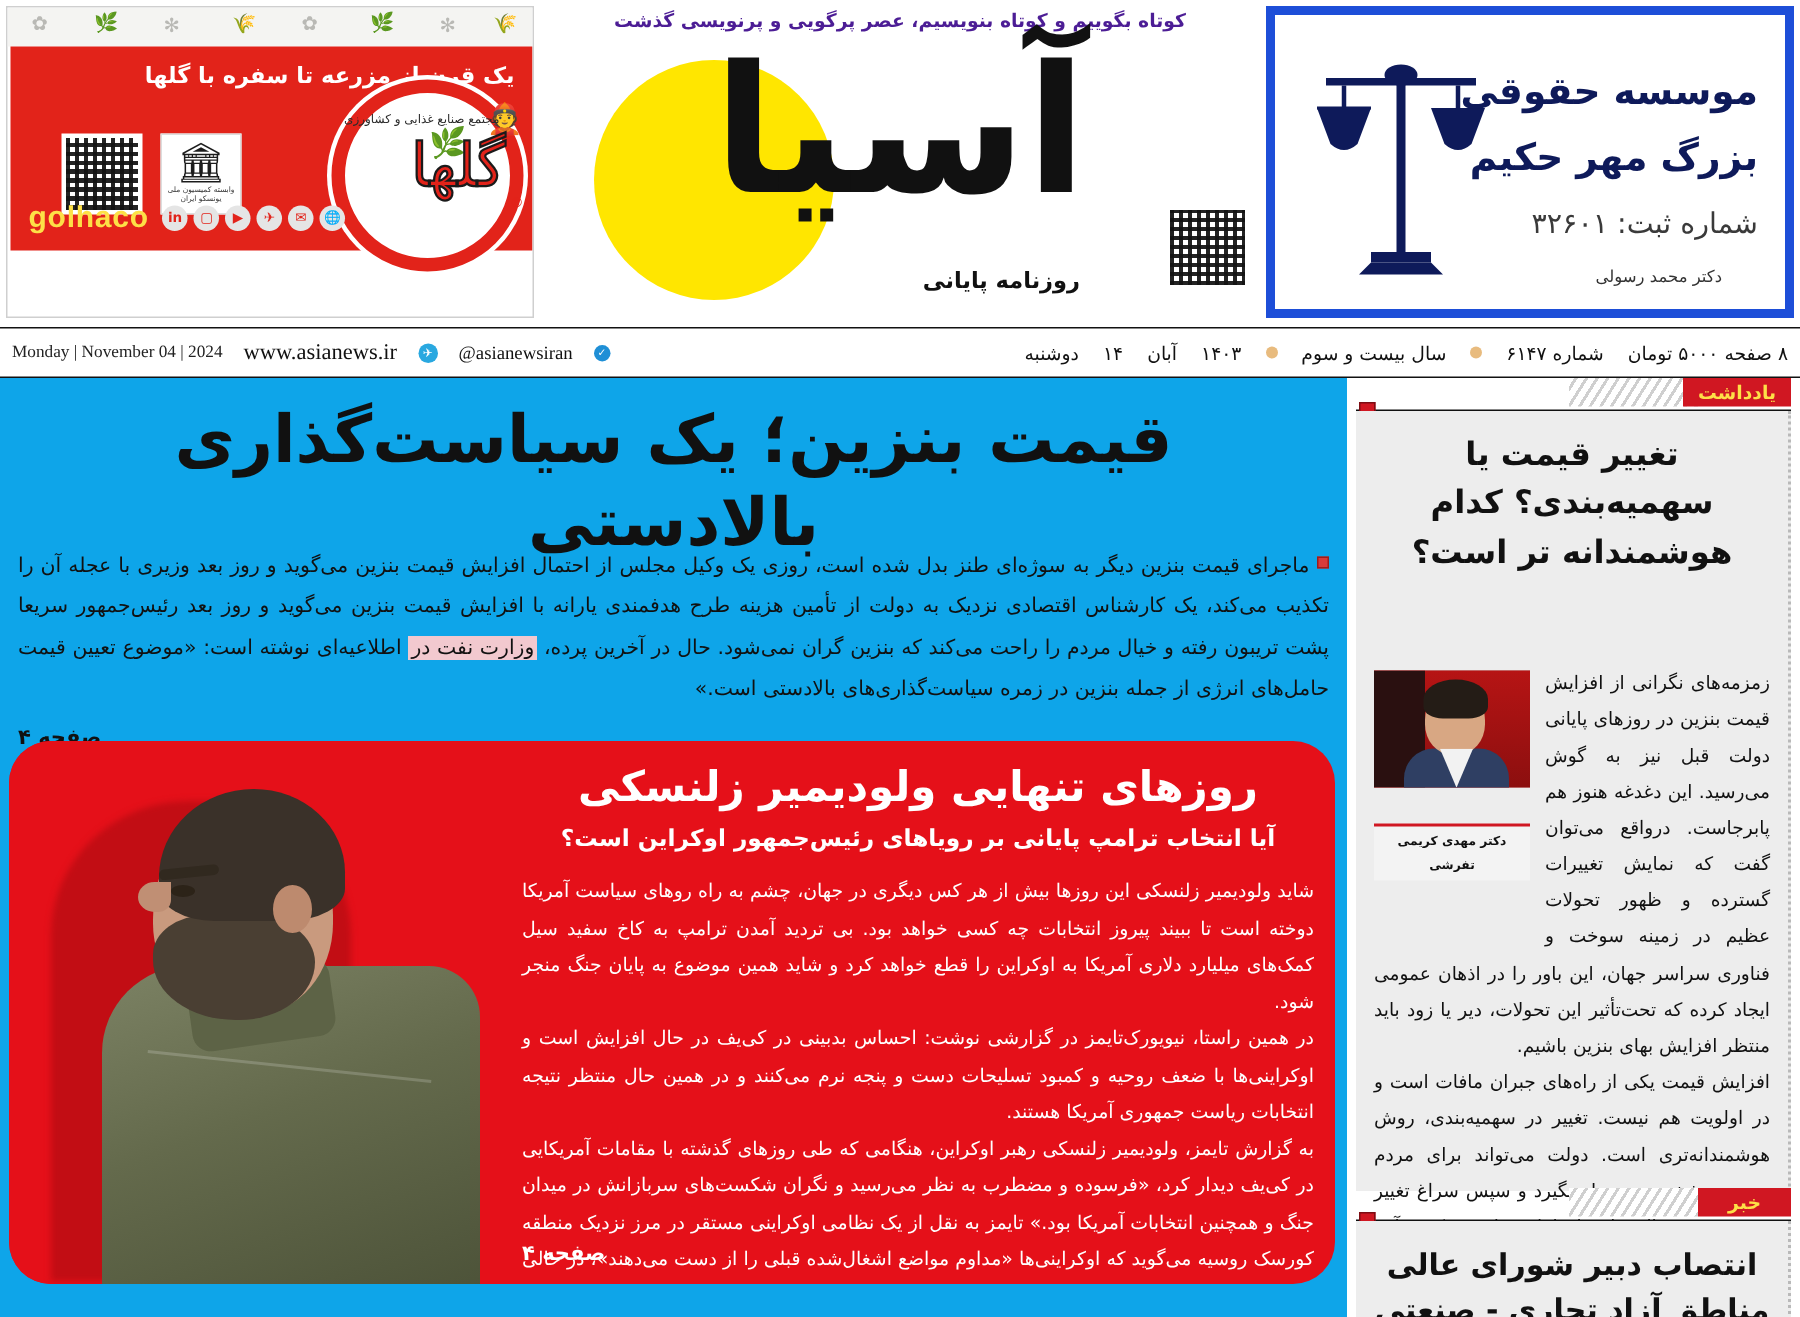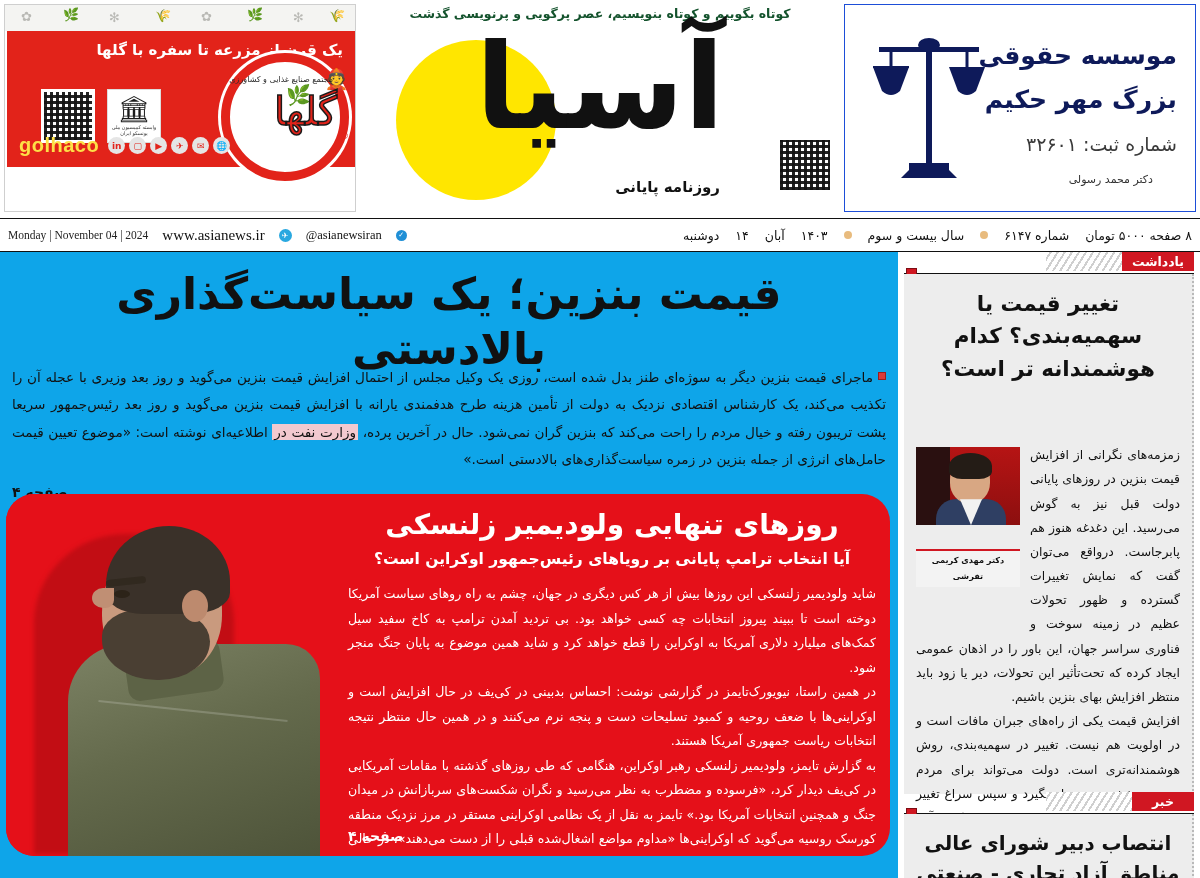--- a/index.html
+++ b/index.html
@@ -45,33 +45,33 @@
   .unesco-cap { font-size:5px; color:#333; text-align:center; line-height:1.25; margin-top:2px; }
   .social-row { position:absolute; left:12px; bottom:10px; display:flex; align-items:center; gap:4px; }
   .soc-icon { width:17px; height:17px; border-radius:50%; background:#e5e5e5; color:#e2231a;
      font-size:9px; display:flex; align-items:center; justify-content:center; font-weight:bold; }
   .soc-handle { color:#fde047; font-size:20px; font-weight:bold; margin-right:5px;
      font-family:Liberation Sans, sans-serif; letter-spacing:.5px; }
 
   
   .masthead { position:absolute; left:360px; top:0; width:480px; height:218px; }
   .mast-motto { position:absolute; top:6px; right:4px; left:4px; text-align:center;
-     font-size:12.5px; color:#14532d; font-weight:bold; }
+     font-size:12.5px; color:#4c1d95; font-weight:bold; }
   .sun { position:absolute; left:36px; top:40px; width:160px; height:160px;
      border-radius:50%; background:#ffe600; }
   .mast-logo { position:absolute; left:0; right:0; top:28px; text-align:center;
      font-size:118px; font-weight:bold; color:#111; line-height:1;
      font-family:"DejaVu Sans", sans-serif; }
   .mast-sub { position:absolute; right:120px; bottom:22px; font-size:15px; color:#111;
      font-weight:bold; }
   .mast-qr { position:absolute; right:8px; bottom:26px; width:54px; height:54px; }
 
   
   .ad-legal { position:absolute; right:4px; top:4px; width:352px; height:208px;
-     border:1px solid #1d4ed8; background:#fff; }
+     border:6px solid #1d4ed8; background:#fff; }
   .legal-scale { position:absolute; left:26px; top:28px; width:116px; height:150px; }
   .legal-t1 { position:absolute; right:18px; top:36px; font-size:25px; font-weight:bold;
      color:#0e1a5a; white-space:nowrap; }
   .legal-t2 { position:absolute; right:18px; top:80px; font-size:25px; font-weight:bold;
      color:#0e1a5a; white-space:nowrap; }
   .legal-reg { position:absolute; right:18px; top:128px; font-size:19px; color:#3a3a3a; }
   .legal-name { position:absolute; right:42px; top:168px; font-size:11px; color:#333; }
 
   
   .info-bar { position:absolute; left:0; top:218px; width:1200px; height:34px;
@@ -141,21 +141,21 @@
   .zp-eye { position:absolute; left:108px; top:96px; width:16px; height:8px;
      background:#2c2318; border-radius:50%; }
 
   
   .side-col { position:absolute; right:0; top:252px; width:302px; height:626px;
      background:#fff; border-right:0; }
 
   .sec { position:absolute; right:6px; width:290px; }
   .sec-tag-wrap { position:relative; height:22px; }
   .sec-tag { position:absolute; right:0; top:0; height:19px; min-width:62px;
-     background:#d01722; color:#ffffff; font-size:12.5px; font-weight:bold;
+     background:#d01722; color:#fde047; font-size:12.5px; font-weight:bold;
      display:flex; align-items:center; justify-content:center; padding:0 10px; }
   .sec-hatch { position:absolute; right:62px; top:0; width:86px; height:19px;
      background: repeating-linear-gradient(-58deg, #cfcfcf 0 2px, #ffffff 2px 6px); }
   .sec-rule { position:absolute; right:0; left:0; top:21px; height:2px; background:#111; }
   .sec-sq { position:absolute; left:2px; top:16px; width:11px; height:11px;
      background:#d01722; border:1px solid #7d0d14; }
   .sec-body { position:relative; background:#ededed; padding:14px 12px 12px 12px;
      border-right:2px dotted #b9b9b9; }
   .sec-head { font-size:21.5px; font-weight:bold; color:#111; line-height:1.5;
      text-align:center; }

